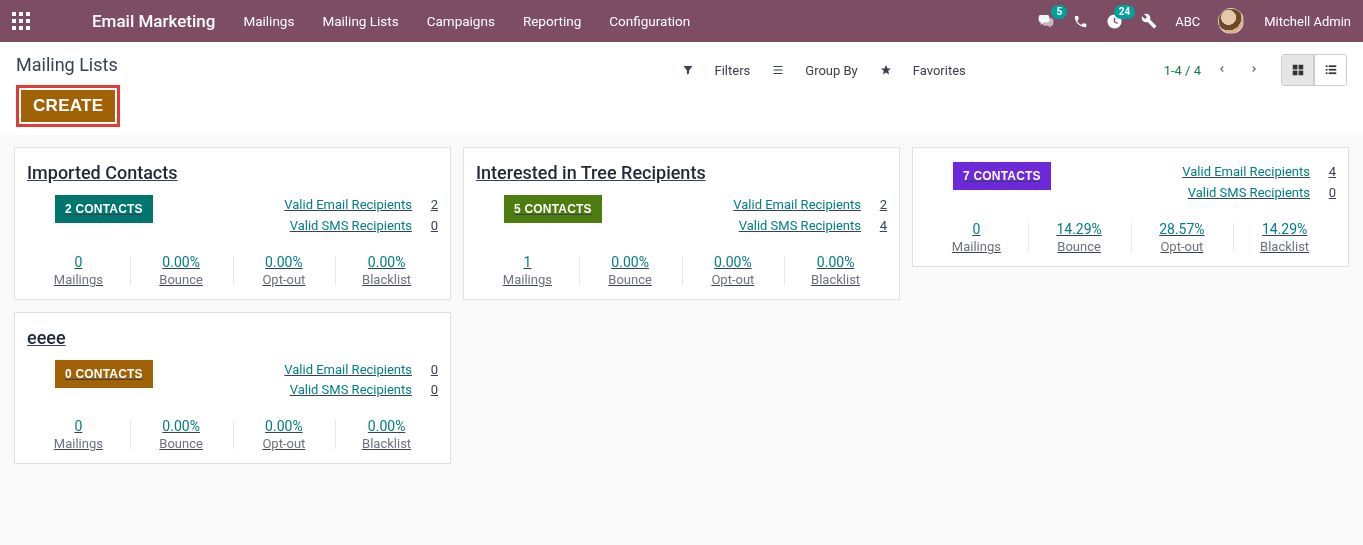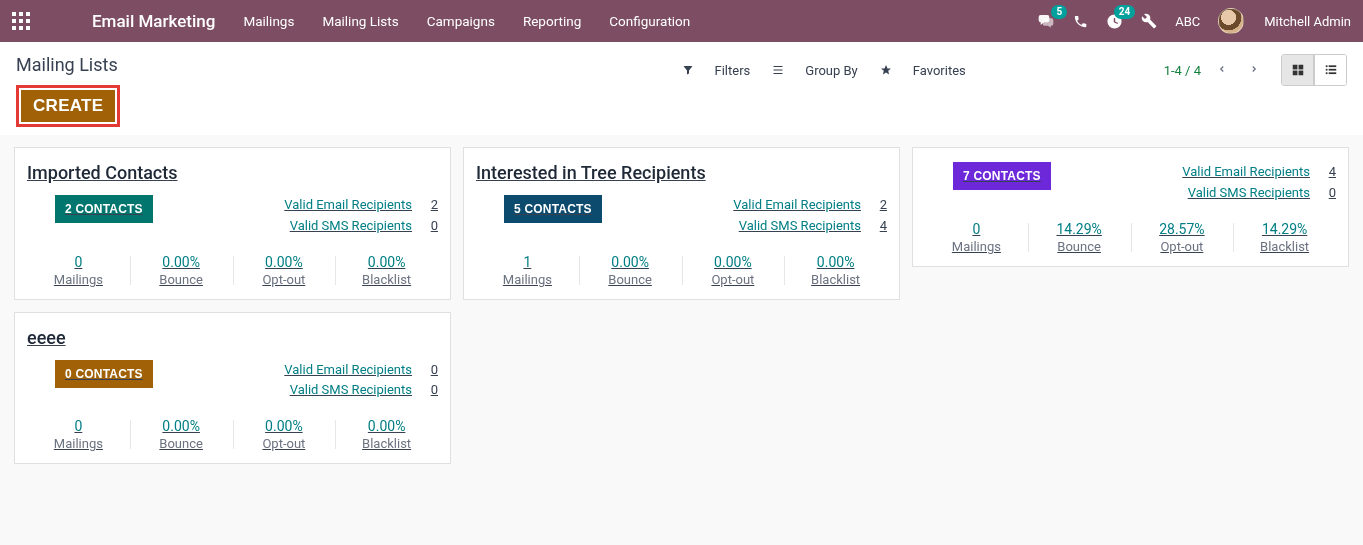--- a/index.html
+++ b/index.html
@@ -222,21 +222,21 @@
       <div class="stat">
           <div class="stat-val">0.00%</div>
           <div class="stat-label">Blacklist</div>
         </div>
     </div>
   </div>
 
   <div class="card">
     <div class="card-title">Interested in Tree Recipients</div>
     <div class="card-top">
-      <button class="contacts-btn" style="background:#0c4a6e">5 CONTACTS</button>
+      <button class="contacts-btn" style="background:#4d7c0f">5 CONTACTS</button>
       <div class="recips">
         <div class="recip-row">
             <span class="recip-label">Valid Email Recipients</span>
             <span class="recip-val">2</span>
           </div>
         <div class="recip-row">
             <span class="recip-label">Valid SMS Recipients</span>
             <span class="recip-val">4</span>
           </div>
       </div>

